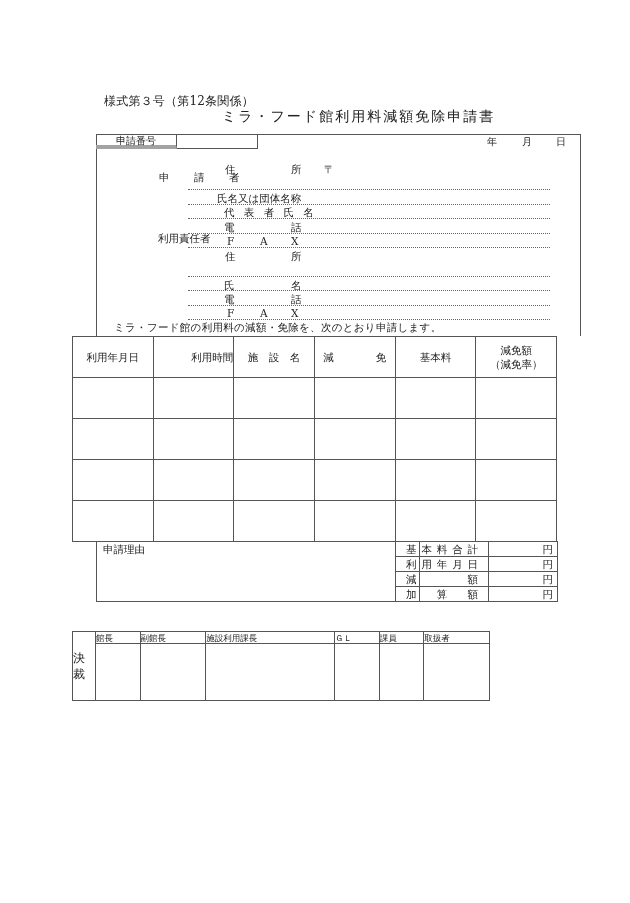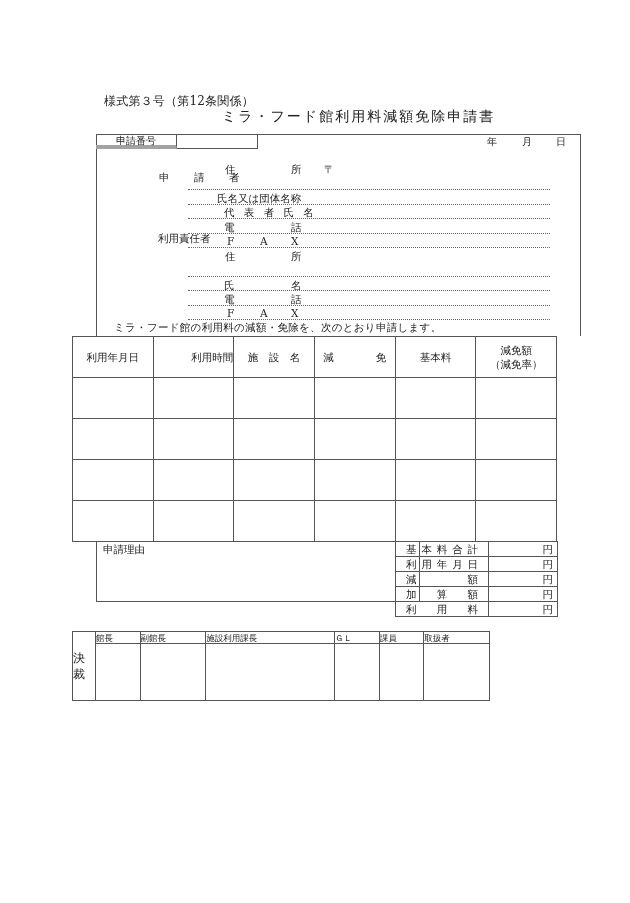--- a/index.html
+++ b/index.html
@@ -152,24 +152,20 @@
     <td class="v">円</td>
   </tr>
   <tr>
     <td class="k">減額</td>
     <td class="v">円</td>
   </tr>
   <tr>
     <td class="k">加算額</td>
     <td class="v">円</td>
   </tr>
-  <tr>
-    <td class="k">利用料</td>
-    <td class="v">円</td>
-  </tr>
 </tbody>
   </table>
 
 <table class="approval">
   <tbody>
       <tr class="hdr">
     <td class="side" rowspan="2">
       <div>決</div>
       <div>裁</div>
     </td>

